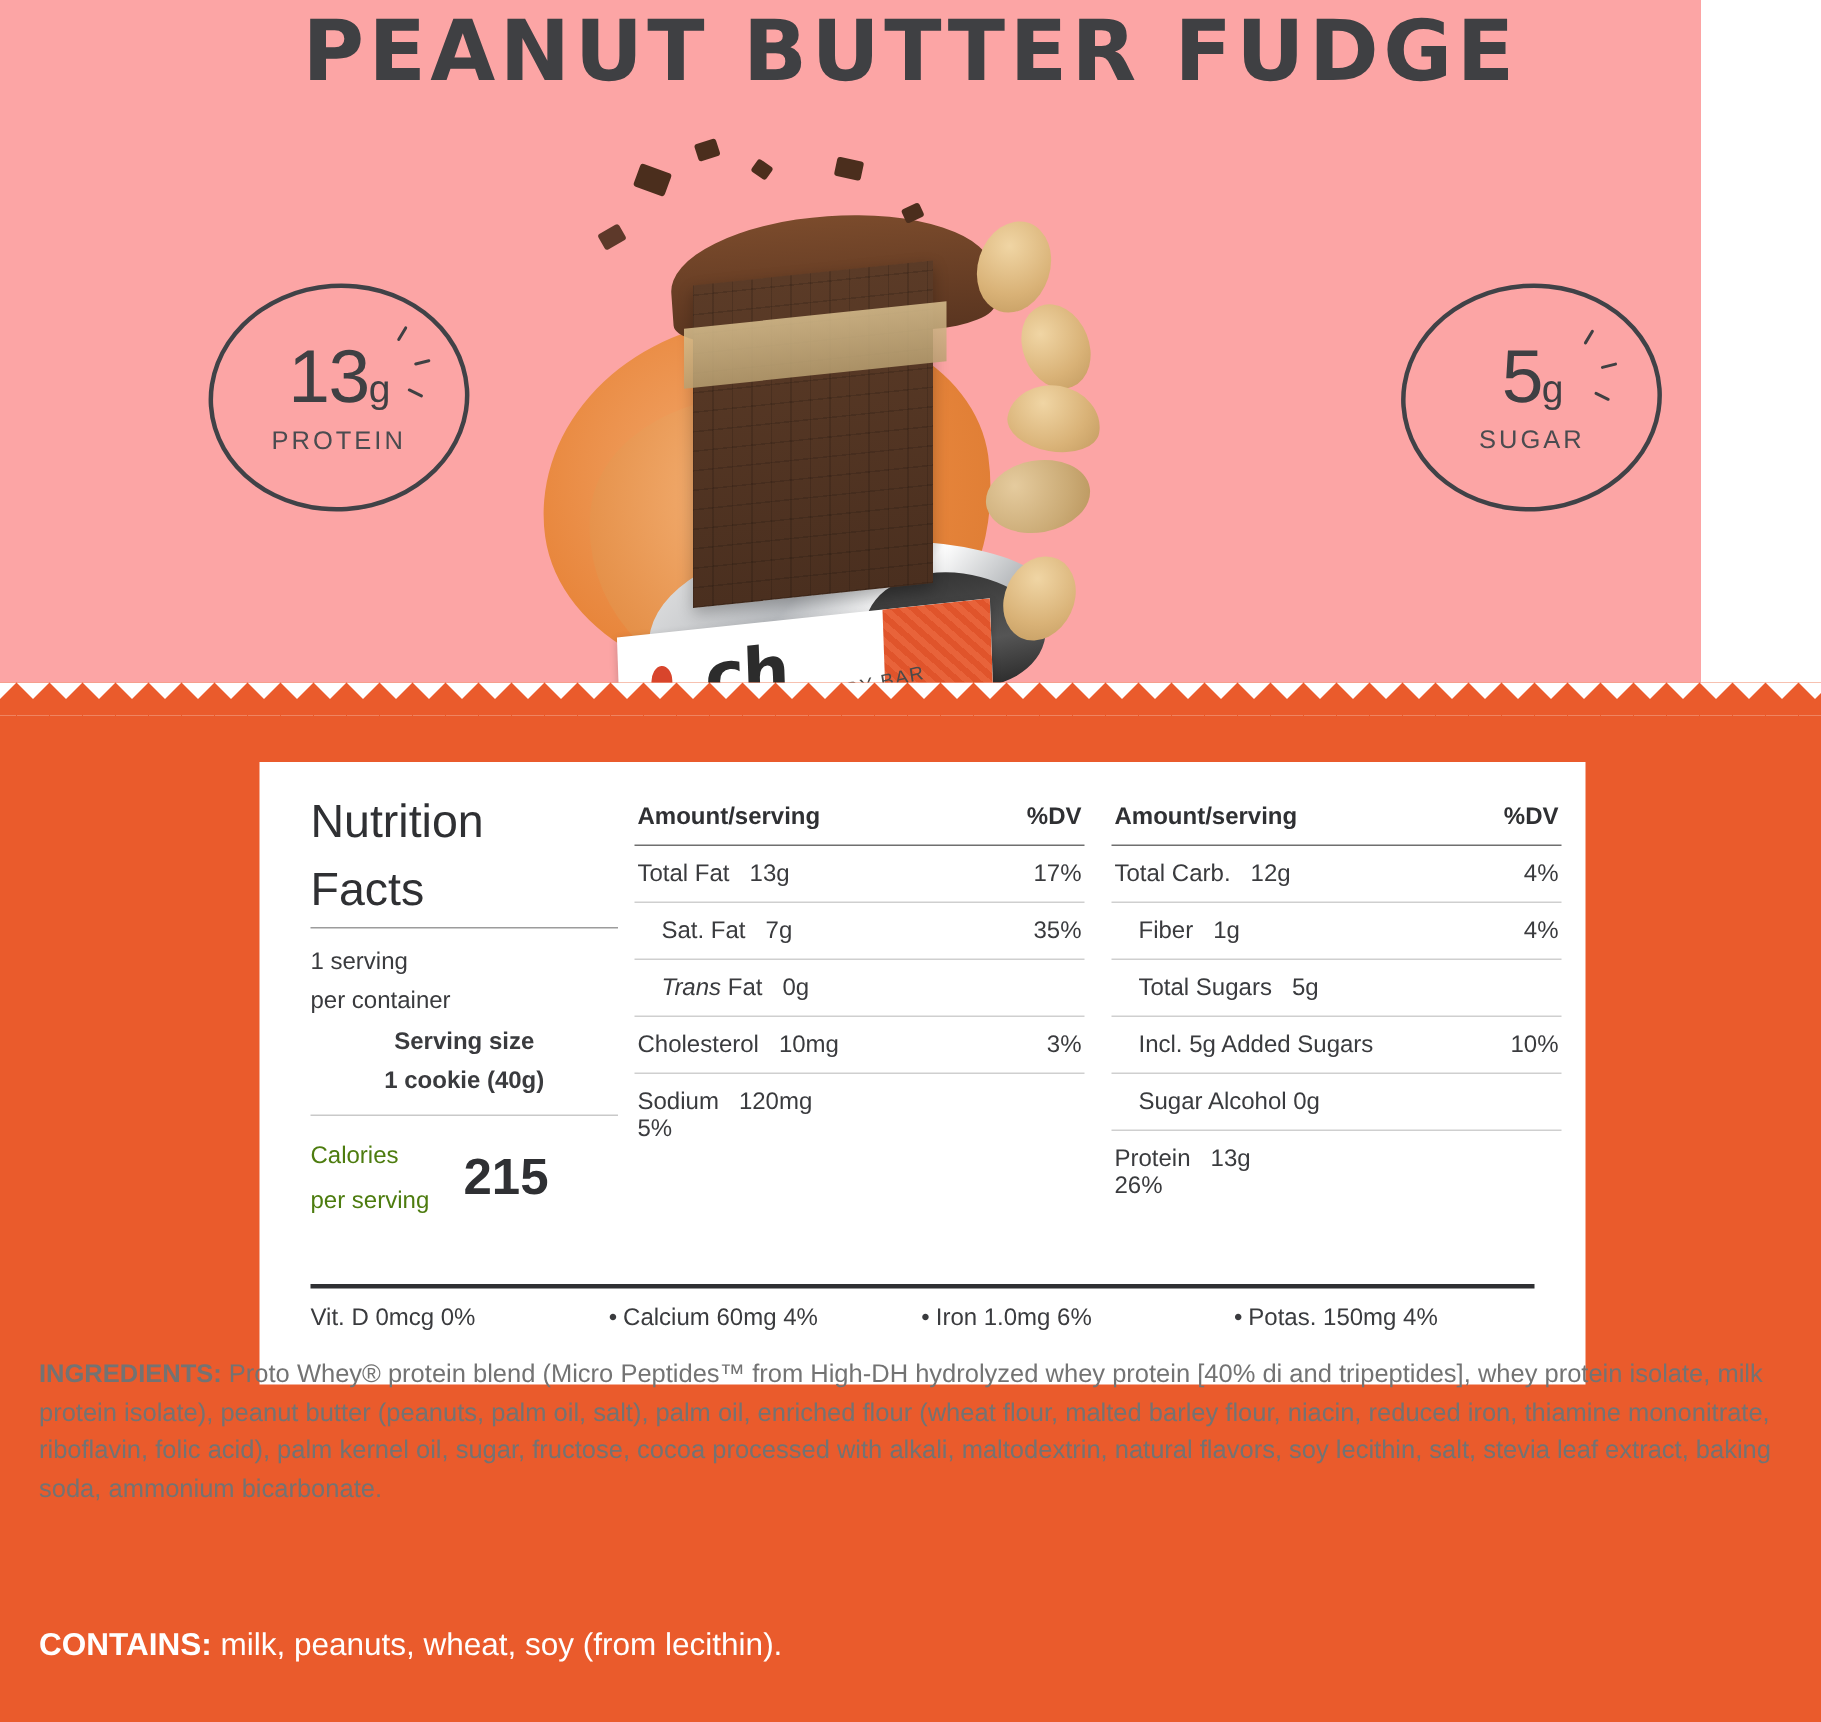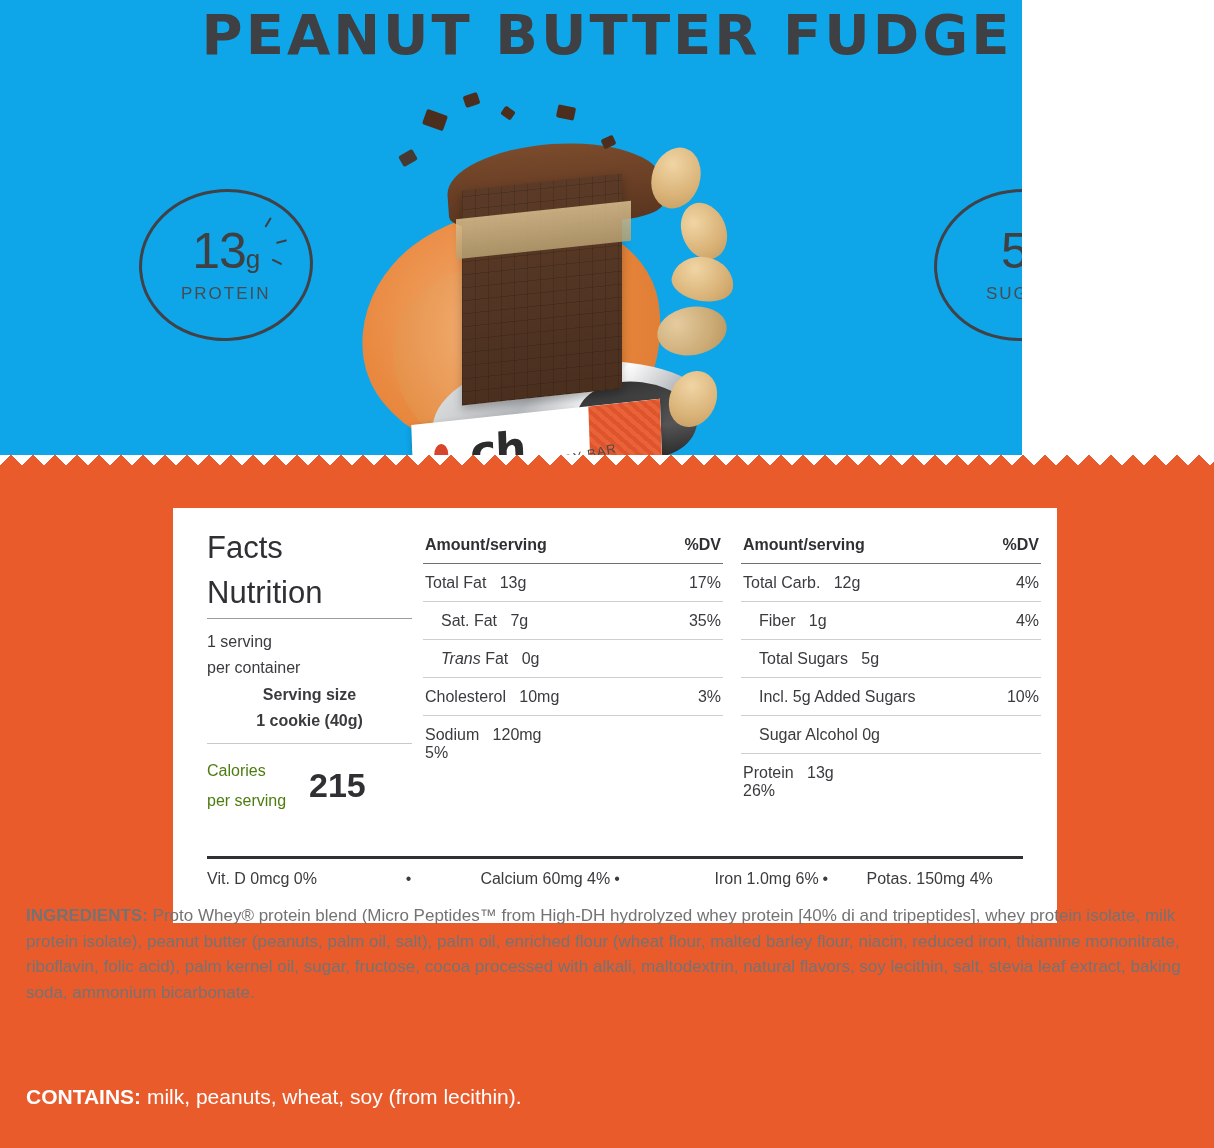--- a/index.html
+++ b/index.html
@@ -13,23 +13,23 @@
     background: #ffffff;
     color: #3a3a3a;
     overflow: hidden;
     position: relative;
   }
 
   
   .top-panel {
     position: absolute;
     left: 0; top: 0;
-    width: 1022px;
+    width: 1134px;
     height: 470px;
-    background: #0ea5e9;
+    background: #fca5a5;
     overflow: hidden;
   }
 
   .product-title {
     position: absolute;
     left: 0; top: 2px;
     width: 1214px;
     text-align: center;
     font-size: 56px;
     font-weight: 800;
@@ -341,24 +341,24 @@
     left: 34px;
     top: 362px;
     width: 820px;
     display: flex;
     align-items: center;
     font-size: 16px;
     color: #3a3b3e;
   }
   .nf-micros .m {
     flex: 1;
-    text-align: right;
+    text-align: left;
   }
   .nf-micros .m.first { text-align: left; }
-  .nf-micros .m.last  { text-align: center; }
+  .nf-micros .m.last  { text-align: left; }
   .nf-micros .dot {
     flex: 0 0 auto;
     padding: 0 4px;
     color: #3a3b3e;
   }
 
   
   .ingredients {
     position: absolute;
     left: 26px;
@@ -433,22 +433,22 @@
     <div class="spark" style="left:130px; top:70px; transform:rotate(120deg);"></div>
   </div>
 </div>
 
 <div class="orange-panel"></div>
 <div class="zigzag"></div>
 
 <div class="nf-panel">
 
   <div class="nf-title">
+    <div>Nutrition</div>
     <div>Facts</div>
-    <div>Nutrition</div>
   </div>
 
   <div class="nf-left">
     <div class="rule"></div>
     <div class="line">1 serving</div>
     <div class="line">per container</div>
     <div class="line bold">Serving size</div>
     <div class="line bold">1 cookie (40g)</div>
     <div class="thin-rule"></div>
     <div class="cal-row">

